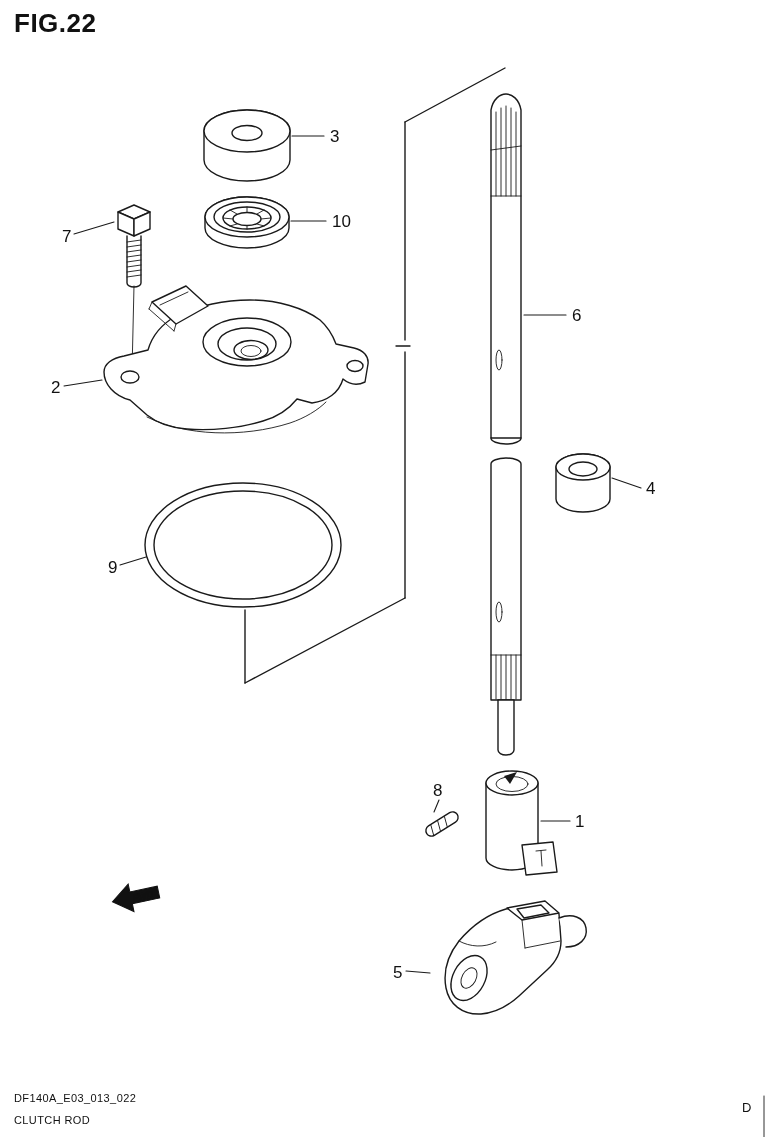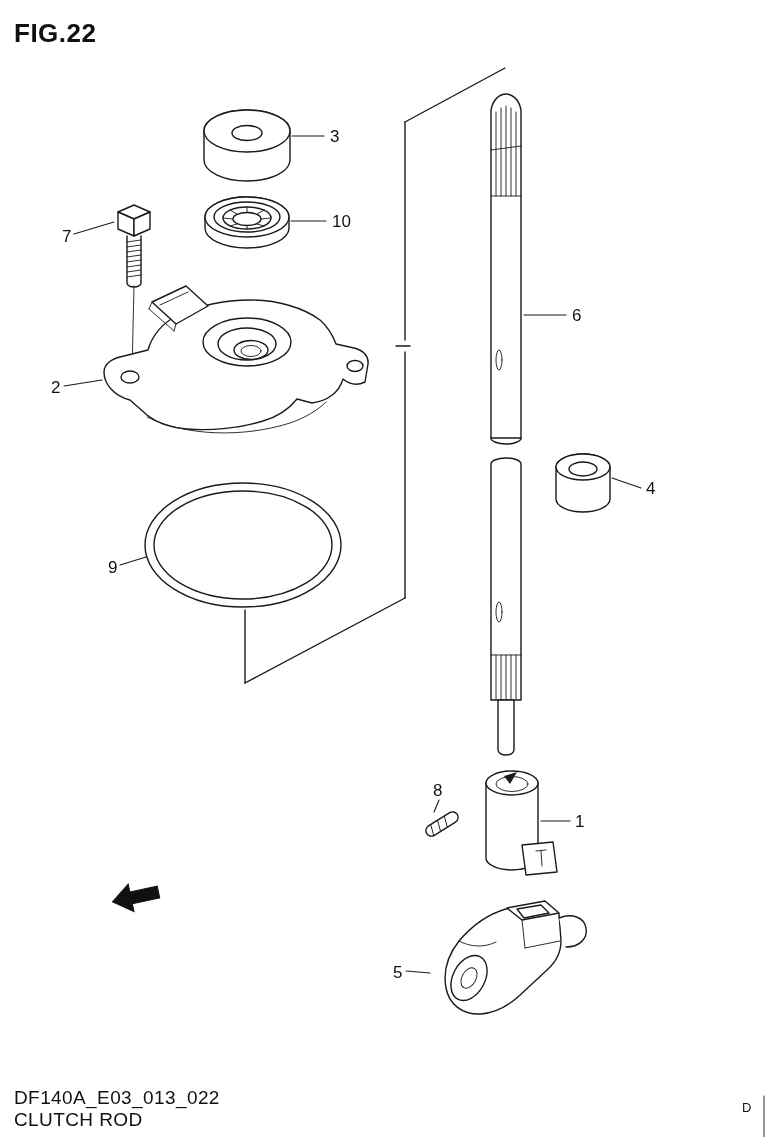--- a/index.html
+++ b/index.html
@@ -5,26 +5,26 @@
   html,body{margin:0;padding:0;background:#fff;}
   .page{
     position:relative;
     width:767px;height:1137px;
     background:#fff;
     font-family:"Liberation Sans","DejaVu Sans",sans-serif;
     color:#111;
     overflow:hidden;
   }
   .fig-title{
-    position:absolute;left:14px;top:18px;
+    position:absolute;left:14px;top:8px;
     font-size:26px;font-weight:bold;letter-spacing:0.5px;
   }
   .footer{
     position:absolute;left:14px;top:1087px;
-    font-size:19px;letter-spacing:0.4px;line-height:22px;
+    font-size:11px;letter-spacing:0.4px;line-height:22px;
   }
   .page-letter{
     position:absolute;left:742px;top:1100px;
     font-size:13px;
   }
   svg.diagram{position:absolute;left:0;top:0;}
   svg text{font-family:"Liberation Sans","DejaVu Sans",sans-serif;fill:#111;}
   .callout{font-size:17px;}
   .ln{stroke:#1a1a1a;stroke-width:1.4;fill:none;stroke-linecap:round;stroke-linejoin:round;}
   .lnw{stroke:#1a1a1a;stroke-width:1.4;fill:#fff;stroke-linecap:round;stroke-linejoin:round;}

